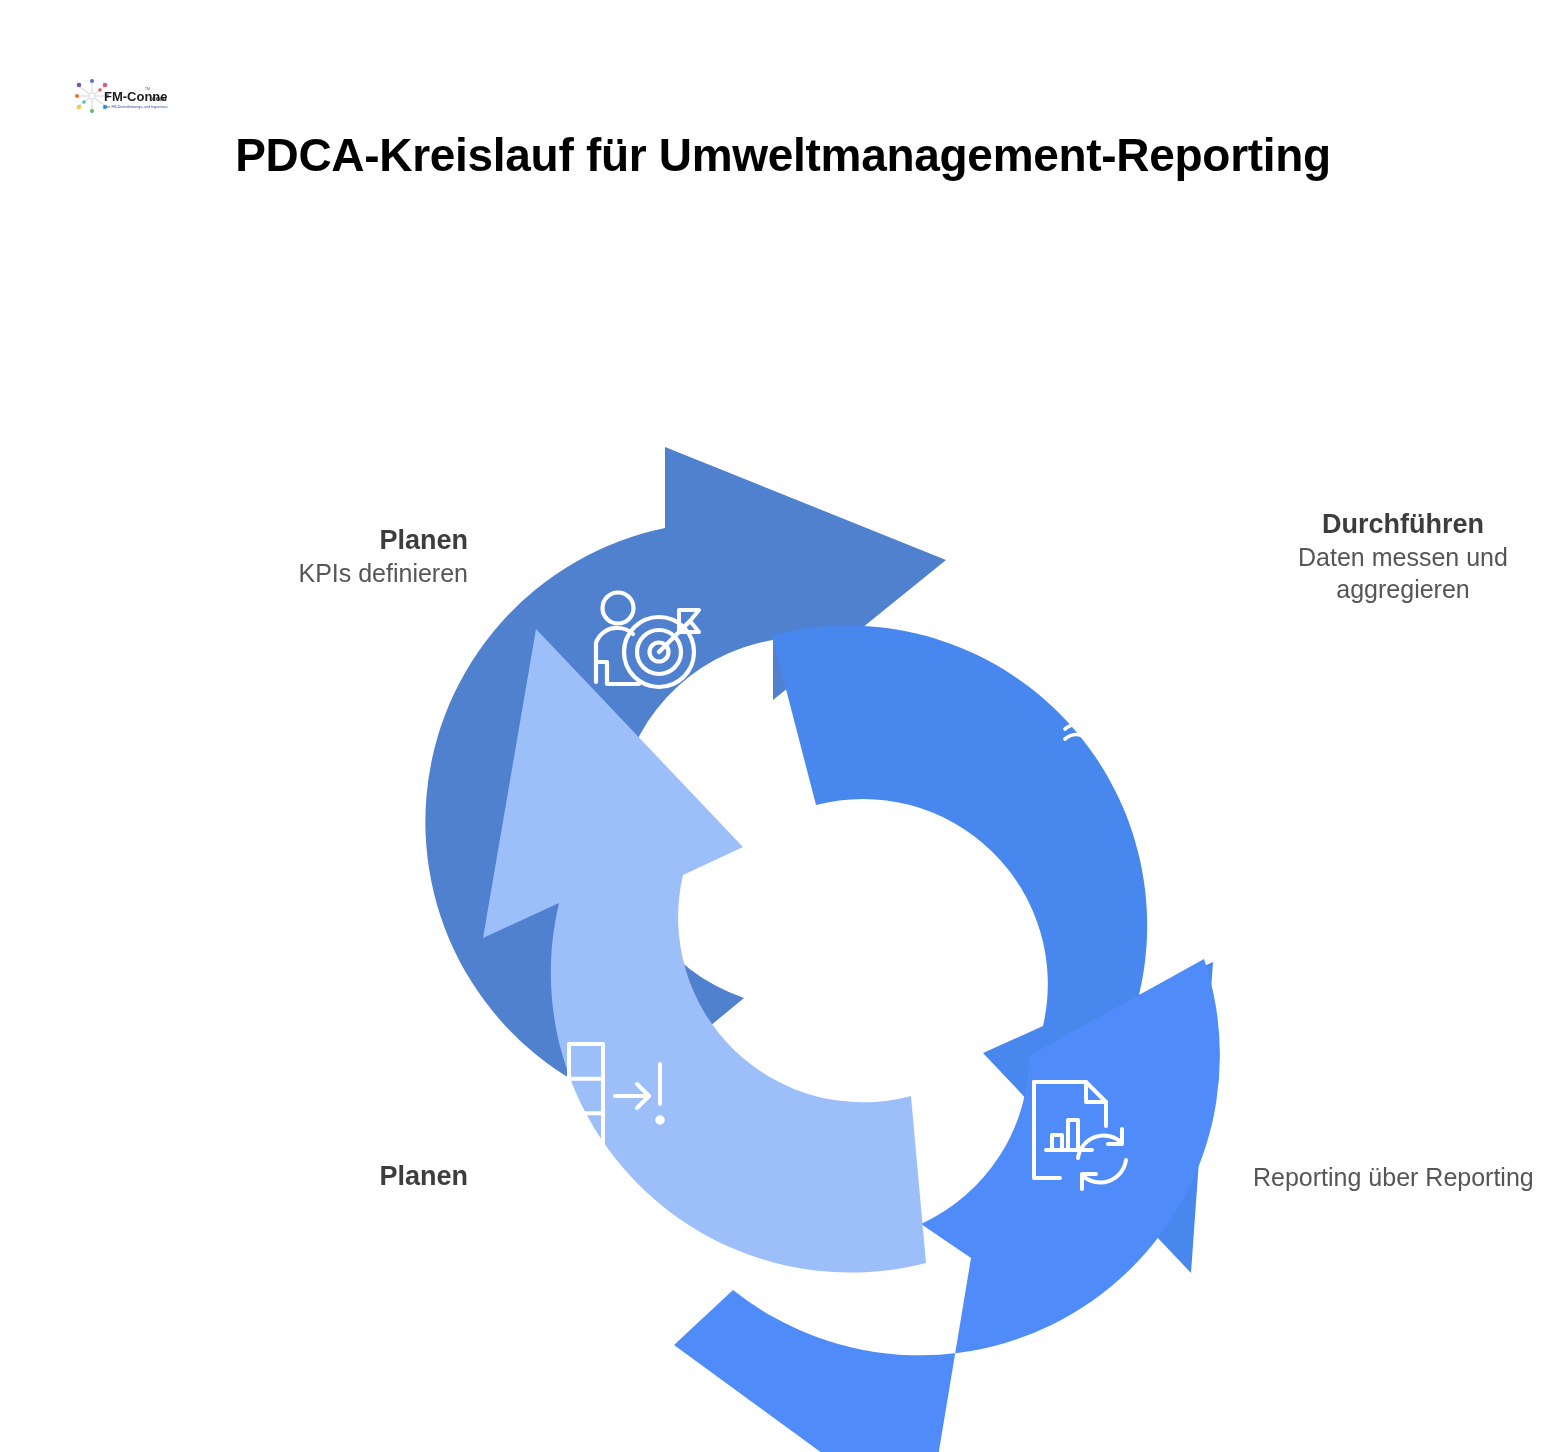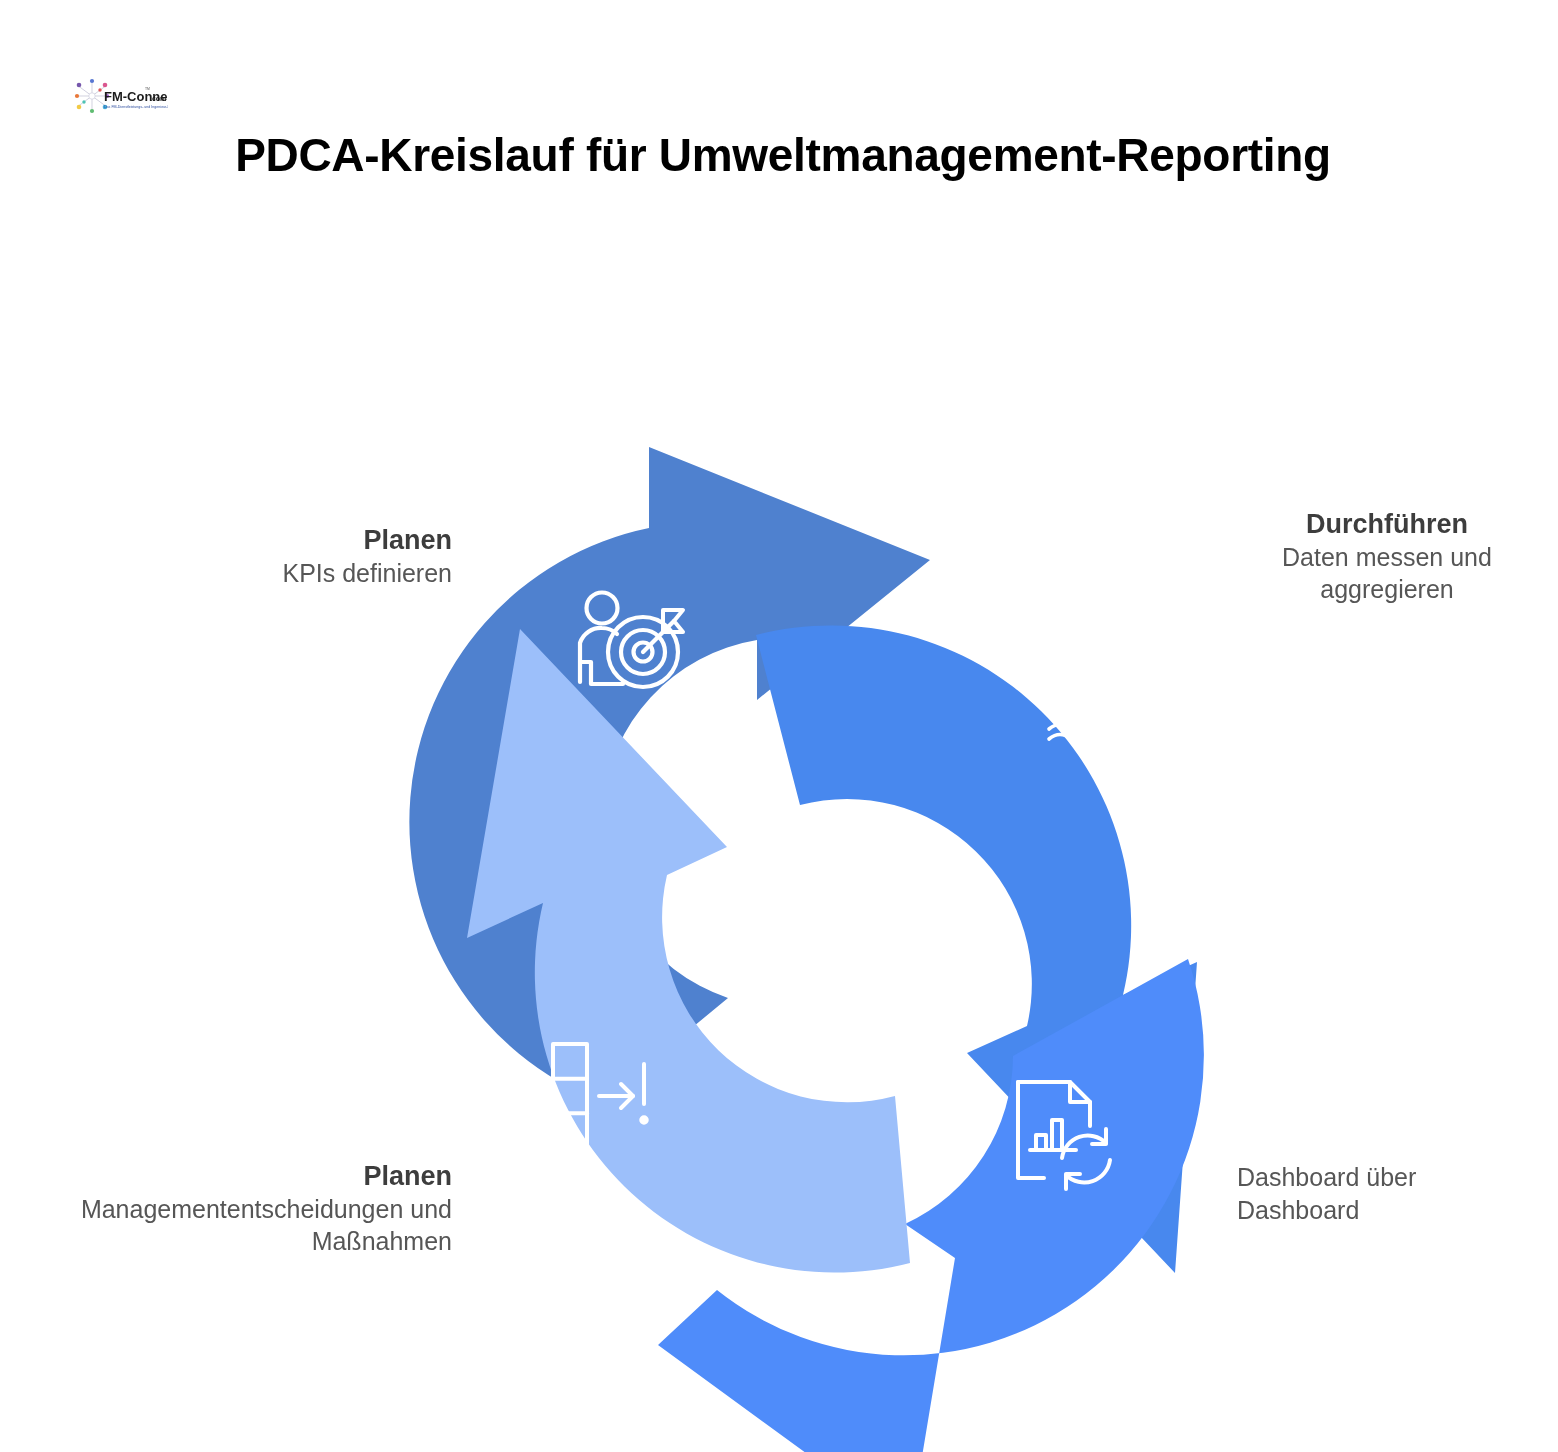--- a/index.html
+++ b/index.html
@@ -34,21 +34,21 @@
     font-size: 46px;
     font-weight: bold;
     color: #000000;
     letter-spacing: -0.3px;
     white-space: nowrap;
   }
 
   
   #diagram {
     position: absolute;
-    left: 0;
+    left: 16px;
     top: 0;
     width: 1356px;
     height: 1452px;
   }
   #cycle-svg {
     position: absolute;
     left: 0;
     top: 0;
   }
 
@@ -251,21 +251,20 @@
     <div class="label-title">Planen</div>
     <div class="label-desc">KPIs definieren</div>
   </div>
 
   <div class="label-block" id="label-do">
     <div class="label-title">Durchführen</div>
     <div class="label-desc">Daten messen und aggregieren</div>
   </div>
 
   <div class="label-block" id="label-check">
-    <div class="label-desc">Dashboard über Dashboard</div>
+    <div class="label-desc">Reporting über Reporting</div>
   </div>
 
   <div class="label-block" id="label-act">
     <div class="label-title">Planen</div>
-    <div class="label-desc">Managemententscheidungen und Maßnahmen</div>
   </div>
 
 </div>
 
 </body></html>

